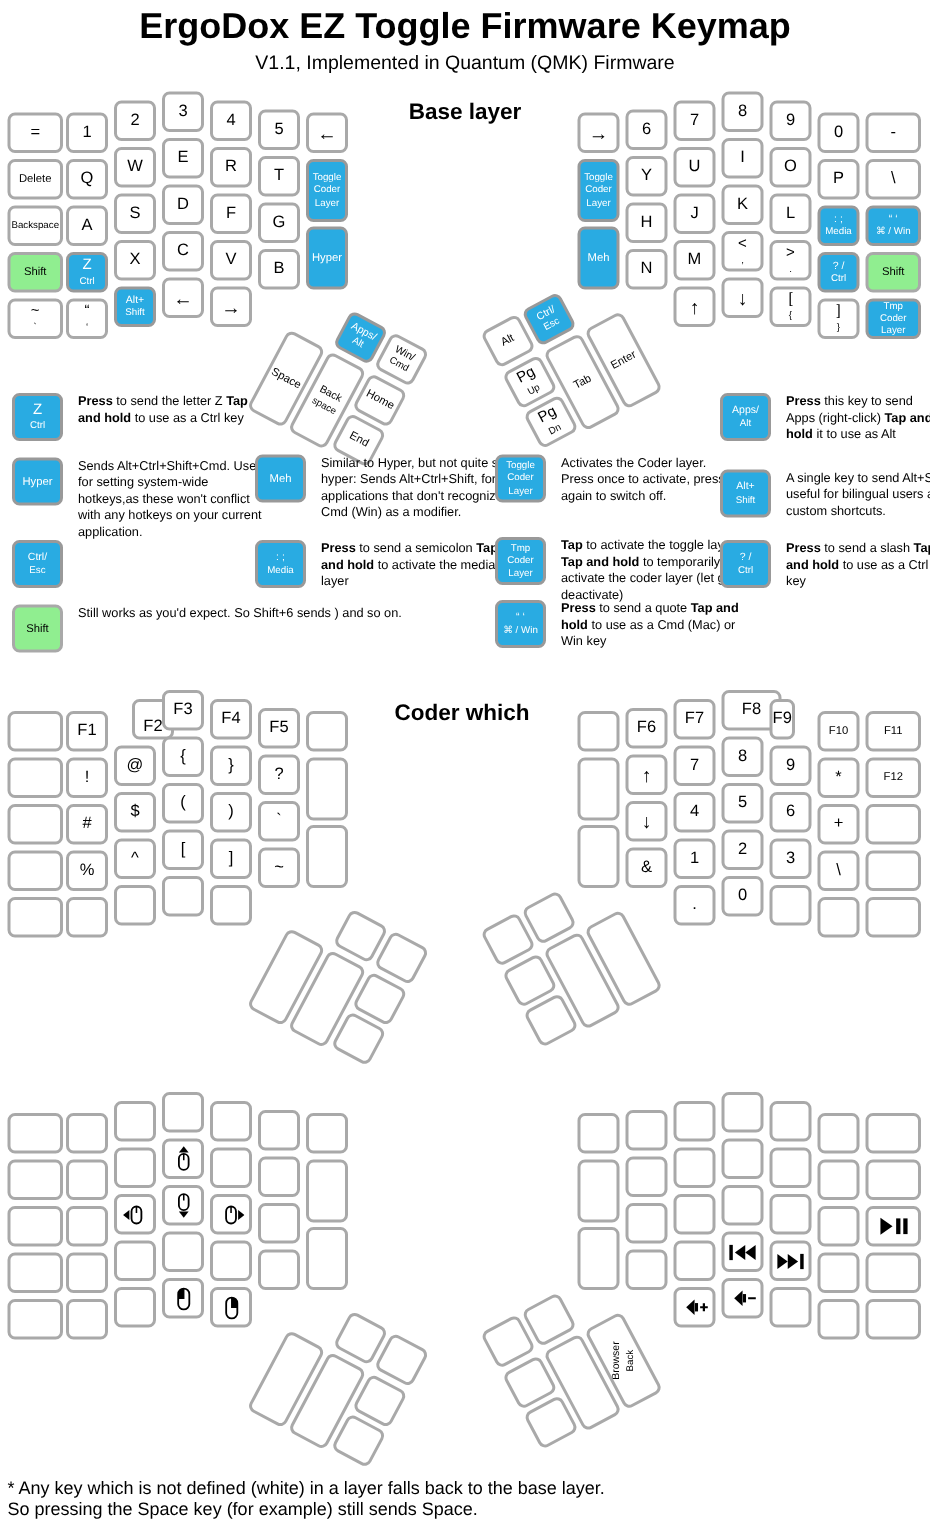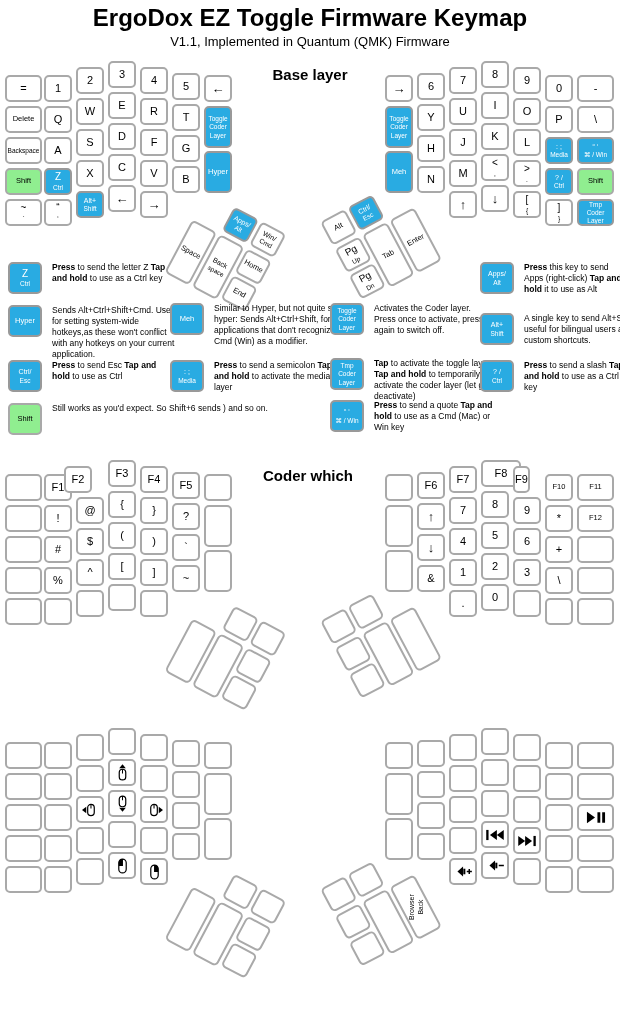--- a/index.html
+++ b/index.html
@@ -26,20 +26,24 @@
   svg path,svg rect{fill:#000;}
   svg rect[fill="none"]{fill:none;}
   svg rect[fill="#fff"]{fill:#fff;}
 </style>
 </head>
 <body>
 
 <div id="canvas">
   <div class="title">ErgoDox EZ Toggle Firmware Keymap</div>
   <div class="subtitle">V1.1, Implemented in Quantum (QMK) Firmware</div>
+  <div class="footnote">
+    <div>* Any key which is not defined (white) in a layer falls back to the base layer.</div>
+    <div>So pressing the Space key (for example) still sends Space.</div>
+  </div>
 <div class="layer-label" style="left: 310px; top: 66px;">Base layer</div>
     <div class="key" style="left: 5px; top: 75px; width: 37px; height: 27px;">
       <div class="kl">
         <div style="font-size: 11px;">=</div>
       </div>
     </div>
     <div class="key" style="left: 44px; top: 75px; width: 28px; height: 27px;">
       <div class="kl">
         <div style="font-size: 11px;">1</div>
       </div>
@@ -429,21 +433,21 @@
         </div>
       </div>
     </div>
     <div class="layer-label" style="left: 308px; top: 467px;">Coder which</div>
     <div class="key" style="left: 5px; top: 474px; width: 37px; height: 27px;"></div>
     <div class="key" style="left: 44px; top: 474px; width: 28px; height: 27px;">
       <div class="kl">
         <div style="font-size: 11px;">F1</div>
       </div>
     </div>
-    <div class="key" style="left: 64px; top: 466px; width: 28px; height: 27px;">
+    <div class="key" style="left: 88px; top: 466px; width: 28px; height: 27px; justify-content: flex-end;">
       <div class="kl">
         <div style="font-size: 11px;">F2</div>
       </div>
     </div>
     <div class="key" style="left: 108px; top: 460px; width: 28px; height: 27px;">
       <div class="kl">
         <div style="font-size: 11px;">F3</div>
       </div>
     </div>
     <div class="key" style="left: 140px; top: 466px; width: 28px; height: 27px;">
@@ -846,21 +850,20 @@
         <div style="font-size: 7.5px;">Hyper</div>
       </div>
     </div>
     <div class="legend-text" style="left: 52px; top: 305px; width: 128px;"><span>Sends Alt+Ctrl+Shift+Cmd. Useful for setting system-wide hotkeys,as these won't conflict with any hotkeys on your current application.</span></div>
     <div class="key cyan" style="left: 8px; top: 360px; width: 34px; height: 32px;">
       <div class="kl">
         <div style="font-size: 7px;">Ctrl/</div>
         <div style="font-size: 6.5px;">Esc</div>
       </div>
     </div>
-    <div class="legend-text" style="left: 52px; top: 360px; width: 118px;"><span style="font-weight: bold;">Press</span><span> to send Esc </span><span style="font-weight: bold;">Tap and hold</span><span> to use as Ctrl</span></div>
     <div class="key green" style="left: 8px; top: 403px; width: 34px; height: 32px;">
       <div class="kl">
         <div style="font-size: 7.5px;">Shift</div>
       </div>
     </div>
     <div class="legend-text" style="left: 52px; top: 403px; width: 250px;"><span>Still works as you'd expect. So Shift+6 sends ) and so on.</span></div>
     <div class="key cyan" style="left: 170px; top: 303px; width: 34px; height: 32px;">
       <div class="kl">
         <div style="font-size: 7.5px;">Meh</div>
       </div>

